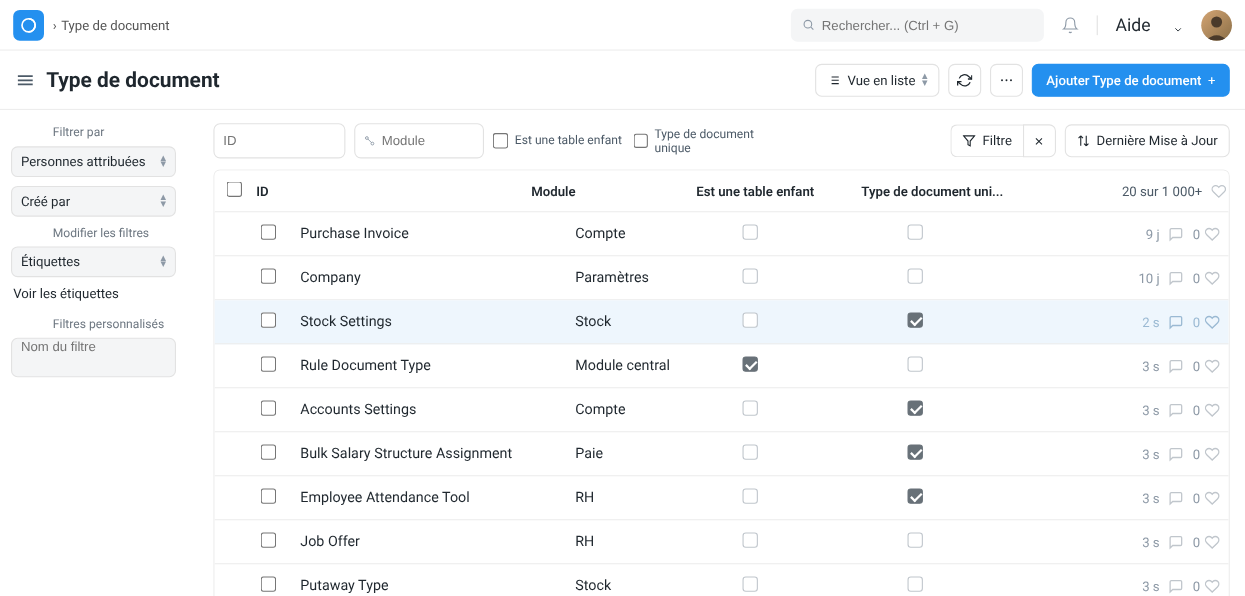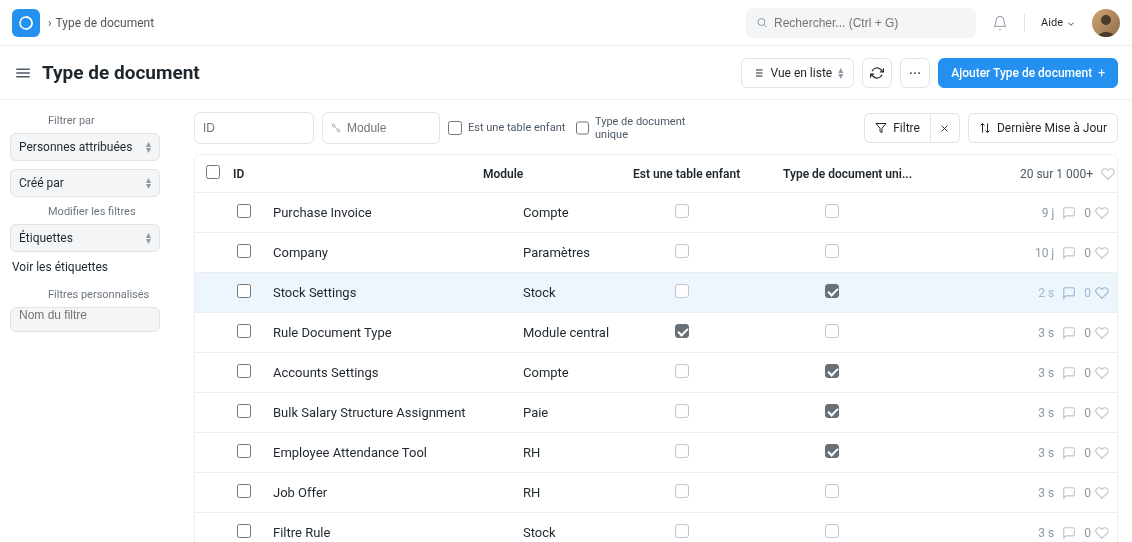--- a/index.html
+++ b/index.html
@@ -7,41 +7,41 @@
 
 
 .topbar { height: 46px; display: flex; align-items: center; padding: 0 12px; border-bottom: 1px solid #ededed; }
 .logo { width: 28px; height: 28px; border-radius: 6px; background: #2490ef; display: flex; align-items: center; justify-content: center; margin-right: 8px; }
 .logo svg { width: 18px; height: 18px; }
 .breadcrumb { color: #555; font-size: 12px; display: flex; align-items: center; gap: 4px; }
 .search-box { margin-left: auto; width: 230px; height: 30px; background: #f4f5f6; border-radius: 6px; display: flex; align-items: center; padding: 0 10px; color: #8d99a6; gap: 6px; }
 .search-box input { border: none; background: transparent; outline: none; font-size: 12px; color: #8d99a6; width: 100%; }
 .topbar-right { display: flex; align-items: center; gap: 16px; margin-left: 16px; }
 .bell { width: 16px; height: 16px; color: #8d99a6; }
-.help { color: #1f272e; font-size: 11px; display: flex; align-items: flex-end; gap: 3px; cursor: pointer; }
+.help { color: #1f272e; font-size: 16px; display: flex; align-items: flex-end; gap: 20px; cursor: pointer; }
 .sep { width: 1px; height: 18px; background: #e2e2e2; }
 .avatar { width: 28px; height: 28px; border-radius: 50%; background: linear-gradient(135deg,#d4a574,#8b6f47); display: flex; align-items: center; justify-content: center; overflow: hidden; }
 
 
 .page-head { height: 54px; display: flex; align-items: center; padding: 0 14px; border-bottom: 1px solid #ededed; }
 .hamburger { width: 18px; margin-right: 10px; cursor: pointer; color: #4c5a67; }
 .page-title { font-size: 19px; font-weight: 700; }
 .head-actions { margin-left: auto; display: flex; align-items: center; gap: 8px; }
 .btn { height: 30px; border: 1px solid #e2e2e2; background: #fff; border-radius: 6px; padding: 0 10px; display: inline-flex; align-items: center; gap: 6px; font-size: 12px; color: #1f272e; cursor: pointer; }
 .btn-icon { width: 30px; justify-content: center; padding: 0; }
 .btn-primary { background: #2490ef; border-color: #2490ef; color: #fff; font-weight: 500; padding: 0 12px; }
 .btn-primary .plus { font-weight: 400; }
 
 
 .layout { display: flex; height: calc(542px - 46px - 54px); }
 .sidebar { width: 186px; padding: 14px 10px; }
 .sb-label { font-size: 11px; color: #6c7680; margin-bottom: 6px; padding-left: 38px; }
 .sb-select { width: 150px; height: 28px; border: 1px solid #e2e2e2; border-radius: 6px; background: #f4f5f6; padding: 0 8px; display: flex; align-items: center; justify-content: space-between; font-size: 12px; margin-bottom: 8px; cursor: pointer; }
 .sb-link { font-size: 12px; color: #1f272e; margin: 8px 0 14px 2px; cursor: pointer; }
-.sb-input { width: 150px; height: 25px; border: 1px solid #e2e2e2; border-radius: 6px; background: #f4f5f6; padding: 0 8px; font-size: 12px; color: #8d99a6; }
+.sb-input { width: 150px; height: 36px; border: 1px solid #e2e2e2; border-radius: 6px; background: #f4f5f6; padding: 0 8px; font-size: 12px; color: #8d99a6; }
 .sb-input input { border: none; background: transparent; outline: none; width: 100%; font-size: 12px; }
 
 
 .main { flex: 1; padding: 12px 14px 0 8px; position: relative; }
 .filter-row { display: flex; align-items: center; gap: 8px; margin-bottom: 10px; }
 .f-input { height: 32px; border: 1px solid #e2e2e2; border-radius: 6px; padding: 0 8px; display: flex; align-items: center; gap: 6px; background: #fff; }
 .f-id { width: 120px; }
 .f-mod { width: 118px; color: #8d99a6; }
 .f-input input { border: none; outline: none; font-size: 12px; width: 100%; }
 .f-check { display: flex; align-items: center; gap: 6px; font-size: 11px; color: #4c5a67; line-height: 1.2; width: 120px; }
@@ -373,21 +373,21 @@
                 <path d="M21 15a2 2 0 0 1-2 2H7l-4 4V5a2 2 0 0 1 2-2h14a2 2 0 0 1 2 2z"></path>
               </svg>
       <span class="cnt">0</span>
       <svg class="heart" viewBox="0 0 24 24" fill="none" stroke="currentColor" stroke-width="2">
                 <path d="M20.8 4.6a5.5 5.5 0 0 0-7.8 0L12 5.7l-1-1.1a5.5 5.5 0 0 0-7.8 7.8l1 1L12 21l7.8-7.6 1-1a5.5 5.5 0 0 0 0-7.8z"></path>
               </svg>
     </div>
           </div>
           <div class="trow">
     <div class="td td-chk"><input type="checkbox" style=""></div>
-    <div class="td">Filtre Rule</div>
+    <div class="td">Putaway Type</div>
     <div class="td">Stock</div>
     <div class="td chk-cell"><span class="ck "></span></div>
     <div class="td chk-cell"><span class="ck "></span></div>
     <div class="td row-meta">
       <span>3 s</span>
       <svg class="comment" viewBox="0 0 24 24" fill="none" stroke="currentColor" stroke-width="2">
                 <path d="M21 15a2 2 0 0 1-2 2H7l-4 4V5a2 2 0 0 1 2-2h14a2 2 0 0 1 2 2z"></path>
               </svg>
       <span class="cnt">0</span>
       <svg class="heart" viewBox="0 0 24 24" fill="none" stroke="currentColor" stroke-width="2">

